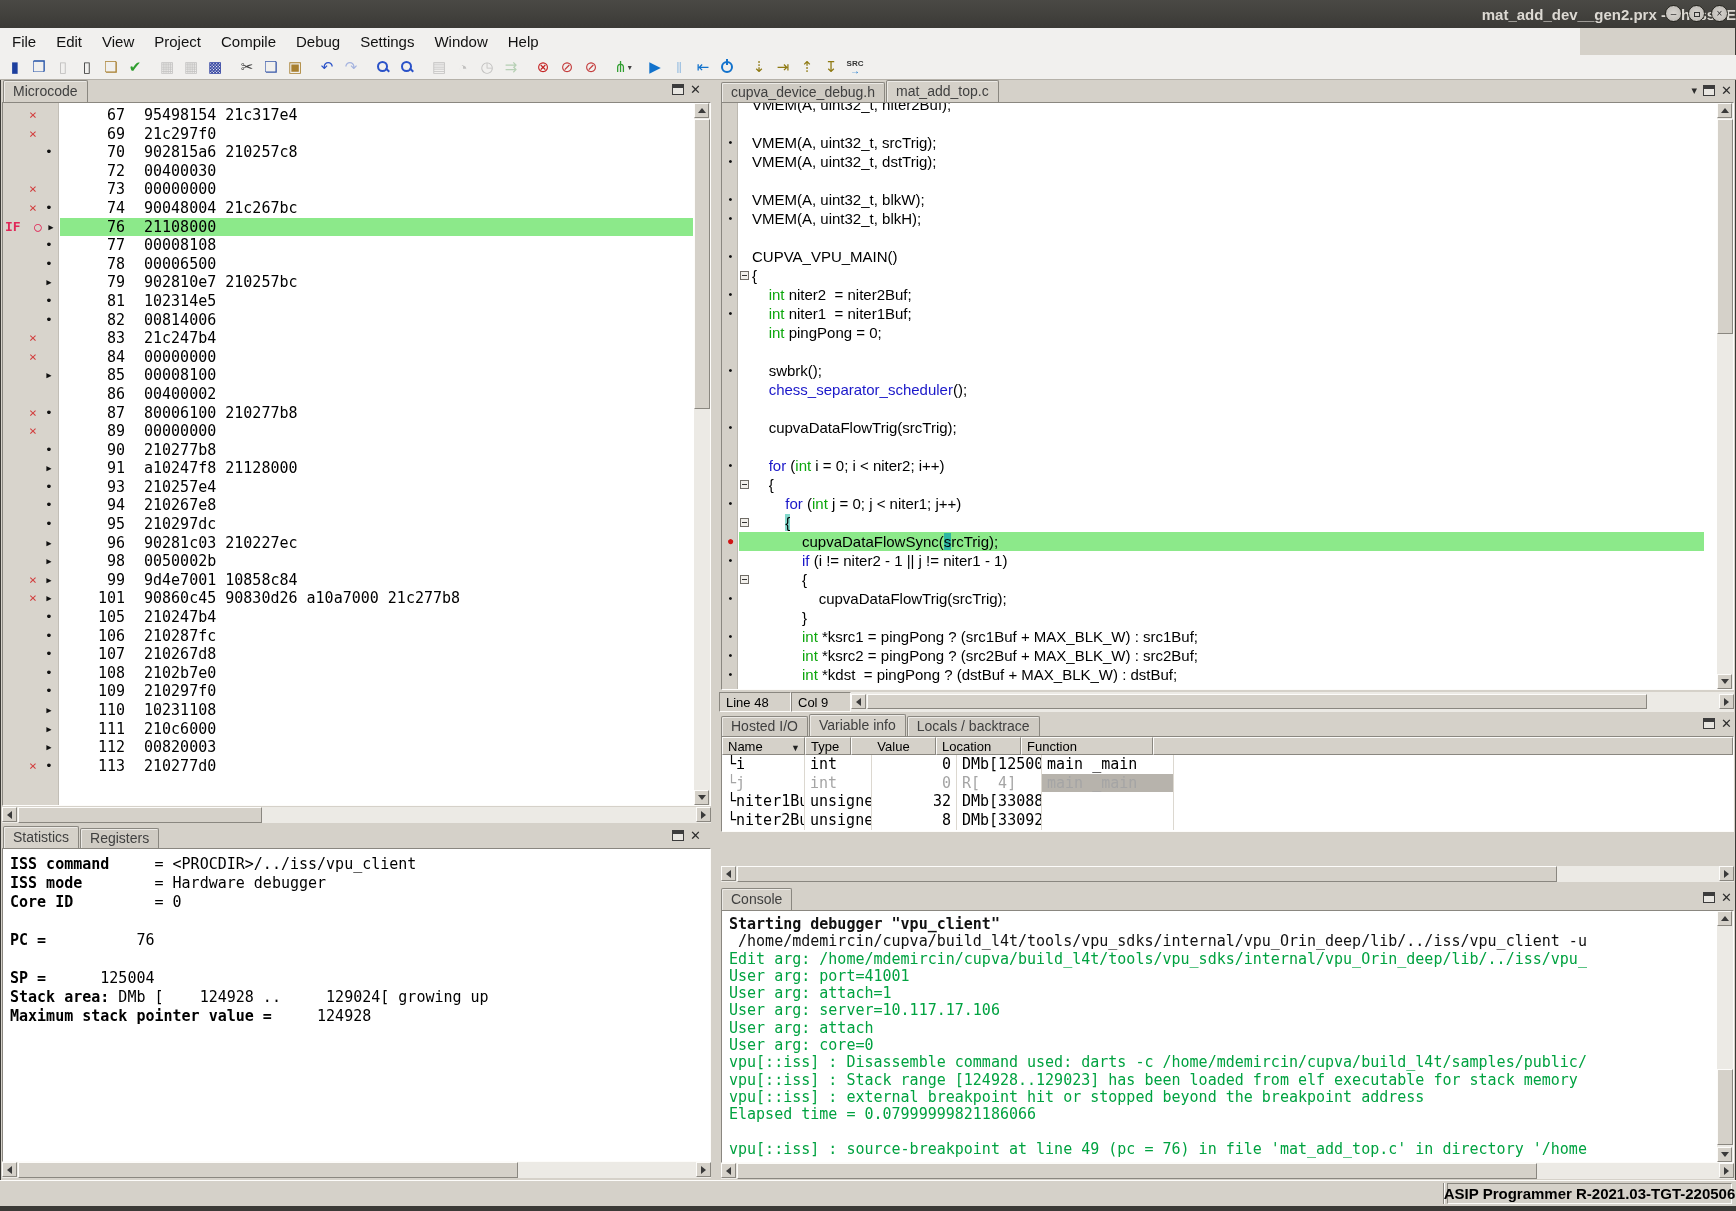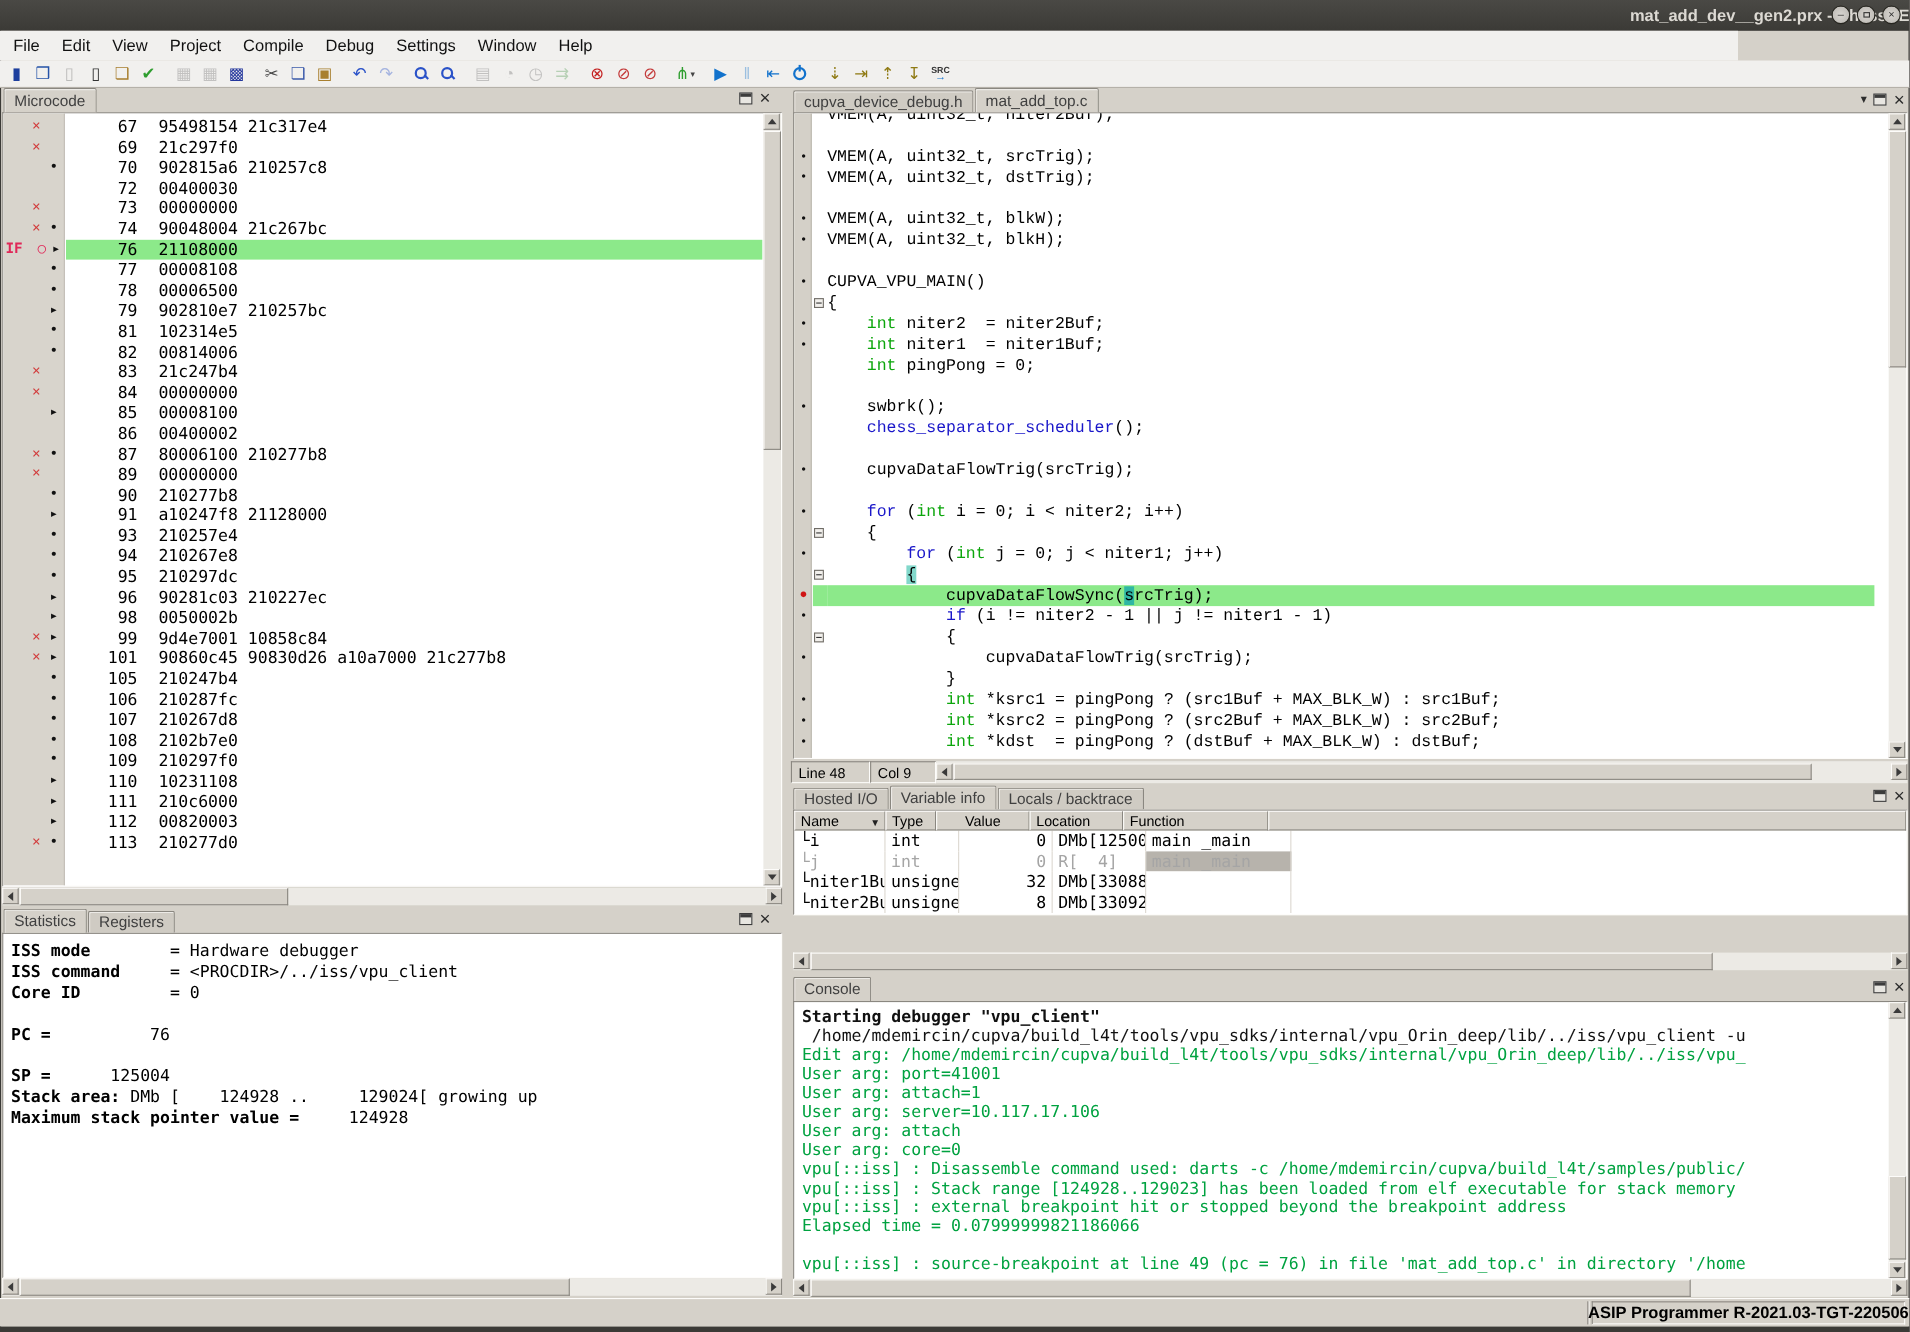--- a/index.html
+++ b/index.html
@@ -58,21 +58,21 @@
   .mgut{width:57px;flex:none;position:relative;}
   .mgut span{position:absolute;font-size:13px;line-height:18.6px;}
   .mx{color:var(--xred);} .md{color:#111;} .ma{color:#111;font-size:11px;}
   .mif{color:var(--ifred);font-weight:bold;font-family:"DejaVu Sans Mono",monospace;font-size:15px;}
   .mo{color:var(--ifred);font-size:12px;}
   .mbody{flex:1;display:flex;}
   .mrow.hl .mbody{background:var(--hl);}
   .mnum{display:inline-block;width:84px;text-align:right;padding-right:19px;flex:none;}
   
   .edgutcol{position:absolute;left:0;top:0;bottom:0;width:16px;background:#d4d0c8;border-right:1px solid #bcb8b0;}
-  .clines{position:absolute;left:0;top:-8px;right:29px;font-family:Liberation Mono, monospace;font-size:15px;}
+  .clines{position:absolute;left:0;top:-8px;right:29px;font-family:Liberation Sans, sans-serif;font-size:15px;}
   .cline{display:flex;height:19px;line-height:19px;white-space:pre;}
   .cgut{width:17px;flex:none;text-align:center;font-size:12px;line-height:19px;}
   .cgut .bp{color:var(--red);} .cgut .bu{color:#111;font-size:11px;}
   .cfold{width:13px;flex:none;position:relative;}
   .foldbox{position:absolute;left:1px;top:5px;width:9px;height:9px;border:1px solid #6f6c66;background:#f2f0ec;}
   .foldbox::after{content:"";position:absolute;left:1px;top:3px;width:5px;height:1px;background:#333;}
   .ctext{flex:1;}
   .cline.hl .ctext,.cline.hl .cfold{background:var(--hl);}
   .sg-k{color:var(--kw);} .sg-t{color:var(--ty);} .sg-c{color:var(--kw);}
   .sg-h{background:var(--brace);} .sg-u{background:var(--cursor);}
@@ -322,22 +322,22 @@
 
   <div class="tabrow" style="left:0;top:826px;width:713px;">
     <span style="display:inline-block;width:3px;"></span><span class="tab active">Statistics</span><span class="tab">Registers</span>
     <div class="dockicons" style="left:672px;">
       <span class="dockfloat"></span>
       <span class="dockclose">✕</span>
     </div>
   </div>
   <div class="sunk" style="left:2px;top:848px;width:709px;height:314px;">
     <div class="slines" id="slines">
+        <div class="sline"><b>ISS command</b><span>     = &lt;PROCDIR&gt;/../iss/vpu_client</span></div>
         <div class="sline"><b>ISS mode</b><span>        = Hardware debugger</span></div>
-        <div class="sline"><b>ISS command</b><span>     = &lt;PROCDIR&gt;/../iss/vpu_client</span></div>
         <div class="sline"><b>Core ID</b><span>         = 0</span></div>
         <div class="sline">&nbsp;</div>
         <div class="sline"><b>PC =</b><span>          76</span></div>
         <div class="sline">&nbsp;</div>
         <div class="sline"><b>SP =</b><span>      125004</span></div>
         <div class="sline"><b>Stack area:</b><span> DMb [    124928 ..     129024[ growing up</span></div>
         <div class="sline"><b>Maximum stack pointer value =</b><span>     124928</span></div>
       </div>
   </div>
   <div class="sb" style="left:2px;top:1162px;width:709px;height:16px;">

